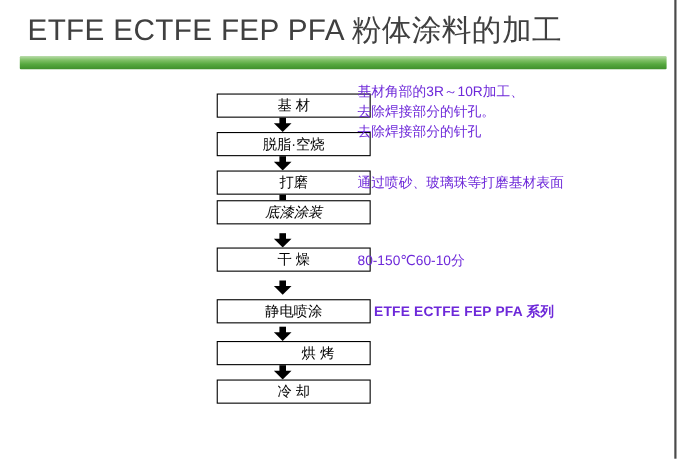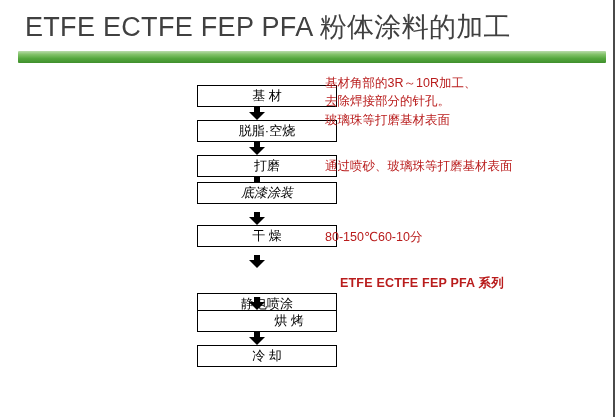--- a/index.html
+++ b/index.html
@@ -96,21 +96,21 @@
     border-left: 8px solid transparent;
     border-right: 8px solid transparent;
     border-top: 8px solid #000000;
   }
 
   
   .note {
     position: absolute;
     font-size: 12.5px;
     line-height: 16px;
-    color: #b91c1c;
+    color: #6d28d9;
     white-space: nowrap;
   }
   .note.bold {
     font-weight: bold;
     letter-spacing: 0.2px;
   }
 </style>
 </head>
 <body>
 
@@ -139,35 +139,35 @@
       <div class="flow-box" style="top: 182px; font-style: italic;">底漆涂装</div>
       <div class="flow-arrow" style="top: 212px;">
         <div class="shaft"></div>
         <div class="head"></div>
       </div>
       <div class="flow-box" style="top: 225px;">干 燥</div>
       <div class="flow-arrow" style="top: 254.5px;">
         <div class="shaft"></div>
         <div class="head"></div>
       </div>
-      <div class="flow-box" style="top: 293px;">静电喷涂</div>
+      <div class="flow-box" style="top: 272px;">静电喷涂</div>
       <div class="flow-arrow" style="top: 297px;">
         <div class="shaft"></div>
         <div class="head"></div>
       </div>
       <div class="flow-box" style="top: 310px; padding-left: 44px;">烘 烤</div>
       <div class="flow-arrow" style="top: 332px;">
         <div class="shaft"></div>
         <div class="head"></div>
       </div>
       <div class="flow-box" style="top: 345px;">冷 却</div>
     </div>
 
   <div id="annotations">
       <div class="note" style="left: 325px; top: 75px;">基材角部的3R～10R加工、</div>
       <div class="note" style="left: 325px; top: 93px;">去除焊接部分的针孔。</div>
-      <div class="note" style="left: 325px; top: 112px;">玻璃珠等打磨基材表面</div>
+      <div class="note" style="left: 325px; top: 112px;">去除焊接部分的针孔</div>
       <div class="note" style="left: 325px; top: 158px;">通过喷砂、玻璃珠等打磨基材表面</div>
       <div class="note" style="left: 325px; top: 229px;">80-150℃60-10分</div>
       <div class="note bold" style="left: 340px; top: 275px;">ETFE ECTFE FEP PFA  系列</div>
     </div>
 
 </div>
 
 </body></html>

